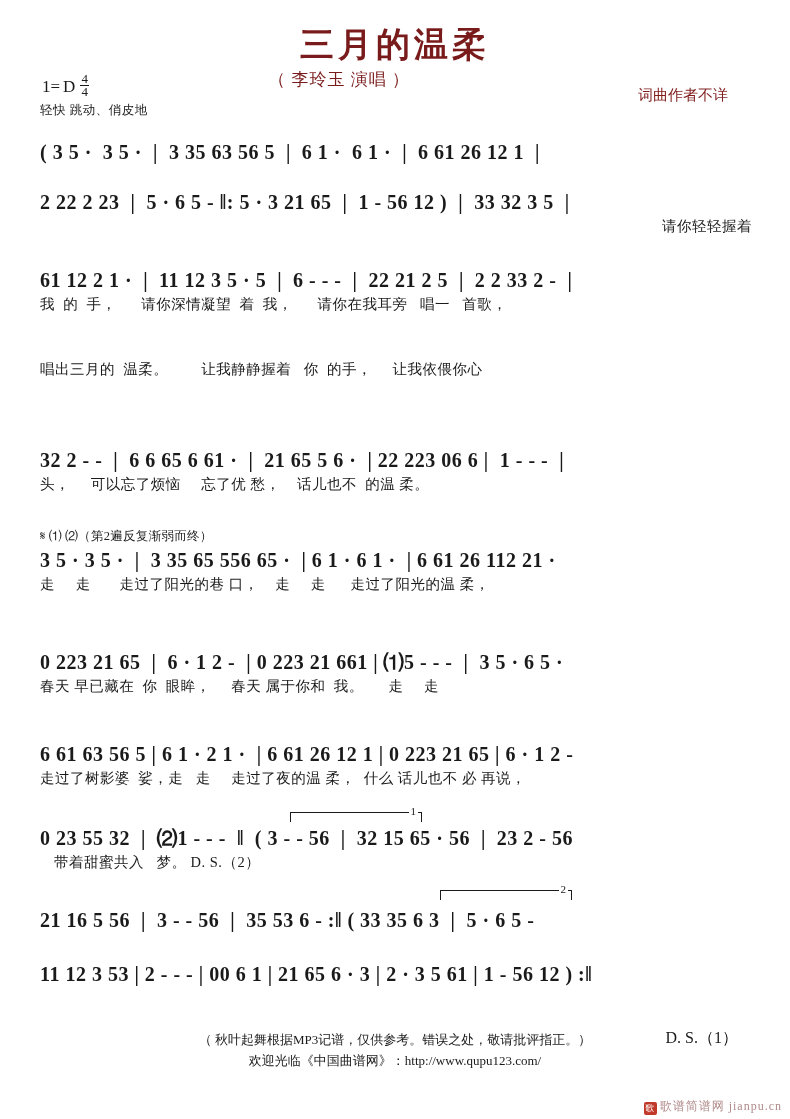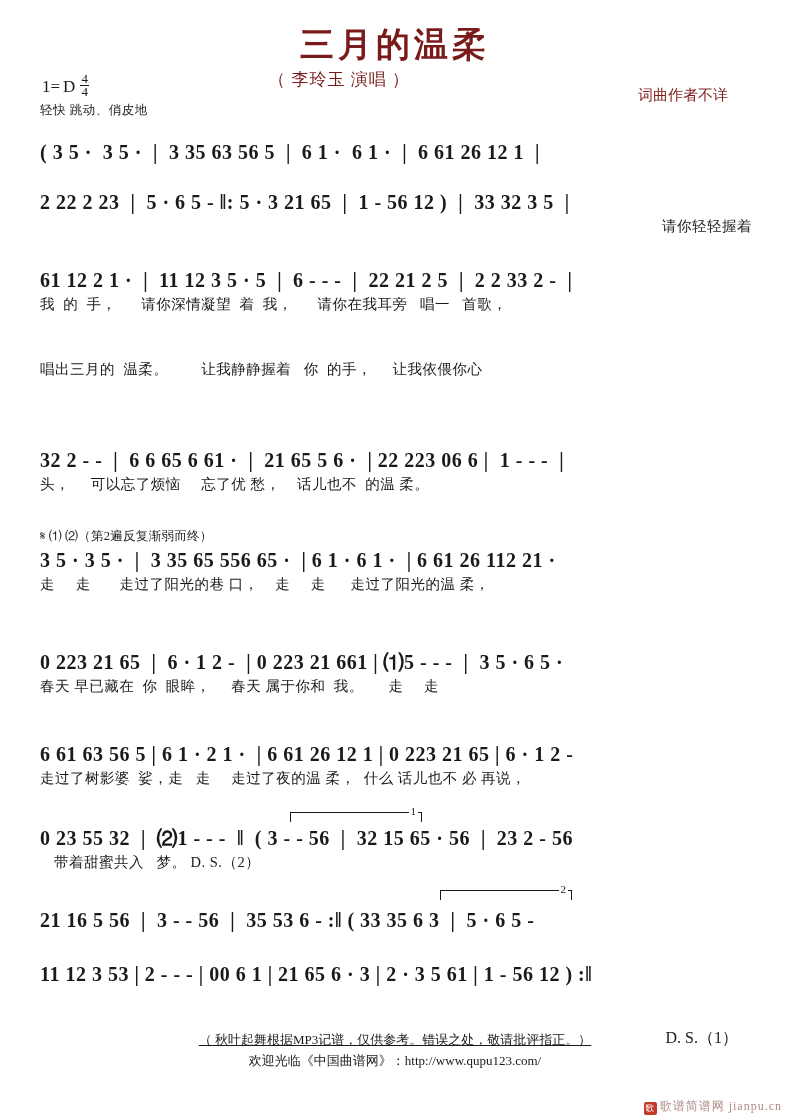--- a/index.html
+++ b/index.html
@@ -105,21 +105,20 @@
     font-size: 12.5px;
     letter-spacing: 0.3px;
   }
   
   .footer1 {
     position: absolute;
     left: 0; width: 790px;
     top: 1031px;
     text-align: center;
     font-size: 13px;
-    text-decoration: underline;
   }
   .footer2 {
     position: absolute;
     left: 0; width: 790px;
     top: 1052px;
     text-align: center;
     font-size: 13px;
   }
   .ds1 {
     position: absolute;

